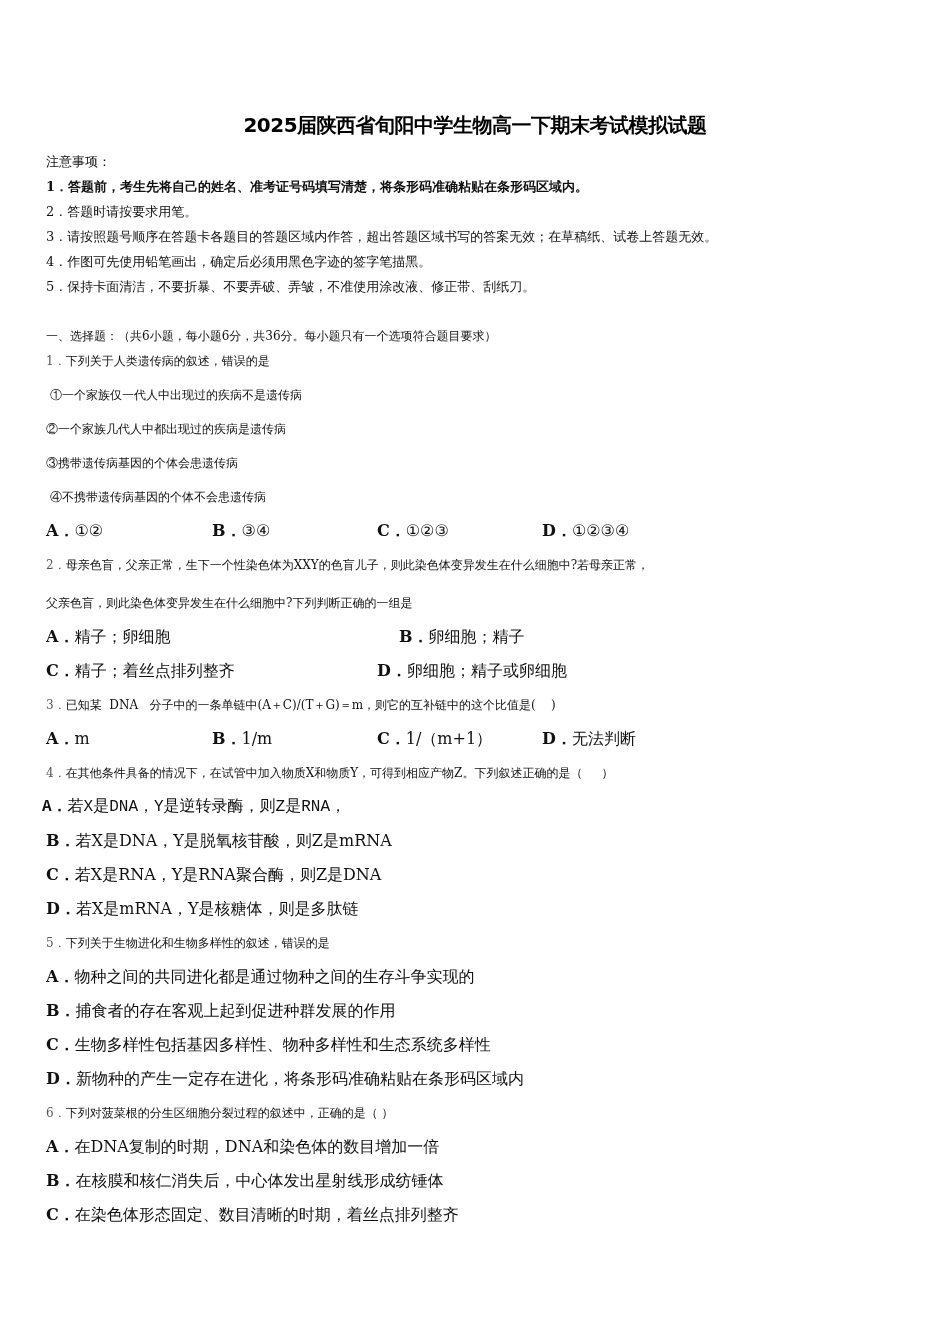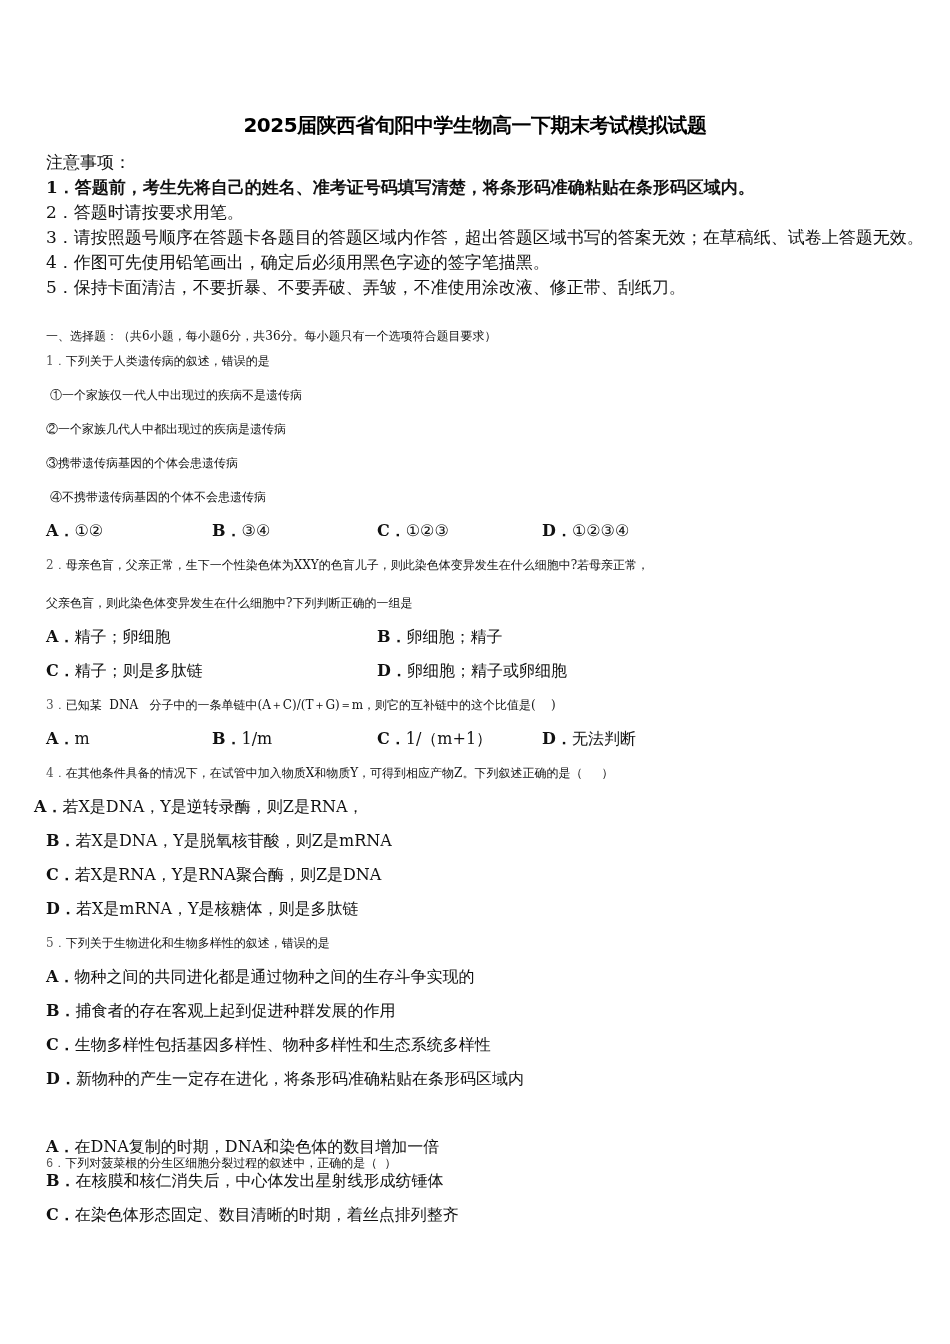--- a/index.html
+++ b/index.html
@@ -2,21 +2,21 @@
 <html><head>
 <meta charset="utf-8">
 <style>
   html, body { margin: 0; padding: 0; background: #ffffff; }
   body { width: 950px; height: 1344px; position: relative; overflow: hidden;
          font-family: "DejaVu Serif", "Liberation Serif", serif; color: #111; }
   .title { position: absolute; top: 112px; left: 0; width: 950px; text-align: center;
            font-family: "DejaVu Sans", "Liberation Sans", sans-serif; font-weight: bold;
            font-size: 20px; letter-spacing: -0.5px; color: #000; }
   .line { position: absolute; left: 46px; font-size: 12px; white-space: nowrap; line-height: 20px; }
-  .notes .line { font-size: 17px; }
+  .notes .line { font-size: 13px; }
   .qnum { color: #555; font-weight: normal; }
   .opt { position: absolute; font-size: 16px; white-space: nowrap; line-height: 20px; }
   .optlabel { font-weight: bold; }
 </style>
 </head>
 <body>
 
 <div class="title">2025届陕西省旬阳中学生物高一下期末考试模拟试题</div>
 
 <div class="notes">
@@ -43,55 +43,55 @@
   <div class="opt" style="top:521px; left:377px;"><span class="optlabel">C．</span><span>①②③</span></div>
   <div class="opt" style="top:521px; left:542px;"><span class="optlabel">D．</span><span>①②③④</span></div>
 </div>
 
 <div>
   <div class="line" style="top:555px;">
     <span class="qnum">2．</span><span>母亲色盲，父亲正常，生下一个性染色体为XXY的色盲儿子，则此染色体变异发生在什么细胞中?若母亲正常，</span>
   </div>
   <div class="line" style="top:593px;">父亲色盲，则此染色体变异发生在什么细胞中?下列判断正确的一组是</div>
   <div class="opt" style="top:627px; left:46px;"><span class="optlabel">A．</span><span>精子；卵细胞</span></div>
-  <div class="opt" style="top:627px; left:377px;"><span class="optlabel">B．</span><span>卵细胞；精子</span></div>
-  <div class="opt" style="top:661px; left:46px;"><span class="optlabel">C．</span><span>精子；则是多肽链</span></div>
+  <div class="opt" style="top:627px; left:399px;"><span class="optlabel">B．</span><span>卵细胞；精子</span></div>
+  <div class="opt" style="top:661px; left:46px;"><span class="optlabel">C．</span><span>精子；着丝点排列整齐</span></div>
   <div class="opt" style="top:661px; left:377px;"><span class="optlabel">D．</span><span>卵细胞；精子或卵细胞</span></div>
 </div>
 
 <div>
   <div class="line" style="top:695px;">
     <span class="qnum">3．</span><span style="white-space:pre;">已知某  DNA   分子中的一条单链中(A＋C)/(T＋G)＝m，则它的互补链中的这个比值是(    )</span>
   </div>
   <div class="opt" style="top:729px; left:46px;"><span class="optlabel">A．</span><span>m</span></div>
   <div class="opt" style="top:729px; left:212px;"><span class="optlabel">B．</span><span>1/m</span></div>
   <div class="opt" style="top:729px; left:377px;"><span class="optlabel">C．</span><span>1/（m+1）</span></div>
   <div class="opt" style="top:729px; left:542px;"><span class="optlabel">D．</span><span>无法判断</span></div>
 </div>
 
 <div>
   <div class="line" style="top:763px;">
     <span class="qnum">4．</span><span style="white-space:pre;">在其他条件具备的情况下，在试管中加入物质X和物质Y，可得到相应产物Z。下列叙述正确的是（     ）</span>
   </div>
-  <div class="opt" style="top:797px; left:34px;"><span class="optlabel">A．</span><span>若X是DNA，Y是逆转录酶，则Z是RNA，</span></div>
+  <div class="opt" style="top:797px; left:42px;font-family:Liberation Mono, monospace;"><span class="optlabel">A．</span><span>若X是DNA，Y是逆转录酶，则Z是RNA，</span></div>
   <div class="opt" style="top:831px; left:46px;"><span class="optlabel">B．</span><span>若X是DNA，Y是脱氧核苷酸，则Z是mRNA</span></div>
   <div class="opt" style="top:865px; left:46px;"><span class="optlabel">C．</span><span>若X是RNA，Y是RNA聚合酶，则Z是DNA</span></div>
   <div class="opt" style="top:899px; left:46px;"><span class="optlabel">D．</span><span>若X是mRNA，Y是核糖体，则是多肽链</span></div>
 </div>
 
 <div>
   <div class="line" style="top:933px;">
     <span class="qnum">5．</span><span>下列关于生物进化和生物多样性的叙述，错误的是</span>
   </div>
   <div class="opt" style="top:967px; left:46px;"><span class="optlabel">A．</span><span>物种之间的共同进化都是通过物种之间的生存斗争实现的</span></div>
   <div class="opt" style="top:1001px; left:46px;"><span class="optlabel">B．</span><span>捕食者的存在客观上起到促进种群发展的作用</span></div>
   <div class="opt" style="top:1035px; left:46px;"><span class="optlabel">C．</span><span>生物多样性包括基因多样性、物种多样性和生态系统多样性</span></div>
   <div class="opt" style="top:1069px; left:46px;"><span class="optlabel">D．</span><span>新物种的产生一定存在进化，将条形码准确粘贴在条形码区域内</span></div>
 </div>
 
 <div>
-  <div class="line" style="top:1154px;font-family:Liberation Mono, monospace;">
+  <div class="line" style="top:1103px;">
     <span class="qnum">6．</span><span>下列对菠菜根的分生区细胞分裂过程的叙述中，正确的是（ ）</span>
   </div>
   <div class="opt" style="top:1137px; left:46px;"><span class="optlabel">A．</span><span>在DNA复制的时期，DNA和染色体的数目增加一倍</span></div>
   <div class="opt" style="top:1171px; left:46px;text-align:center;"><span class="optlabel">B．</span><span>在核膜和核仁消失后，中心体发出星射线形成纺锤体</span></div>
   <div class="opt" style="top:1205px; left:46px;"><span class="optlabel">C．</span><span>在染色体形态固定、数目清晰的时期，着丝点排列整齐</span></div>
 </div>
 
 </body></html>

